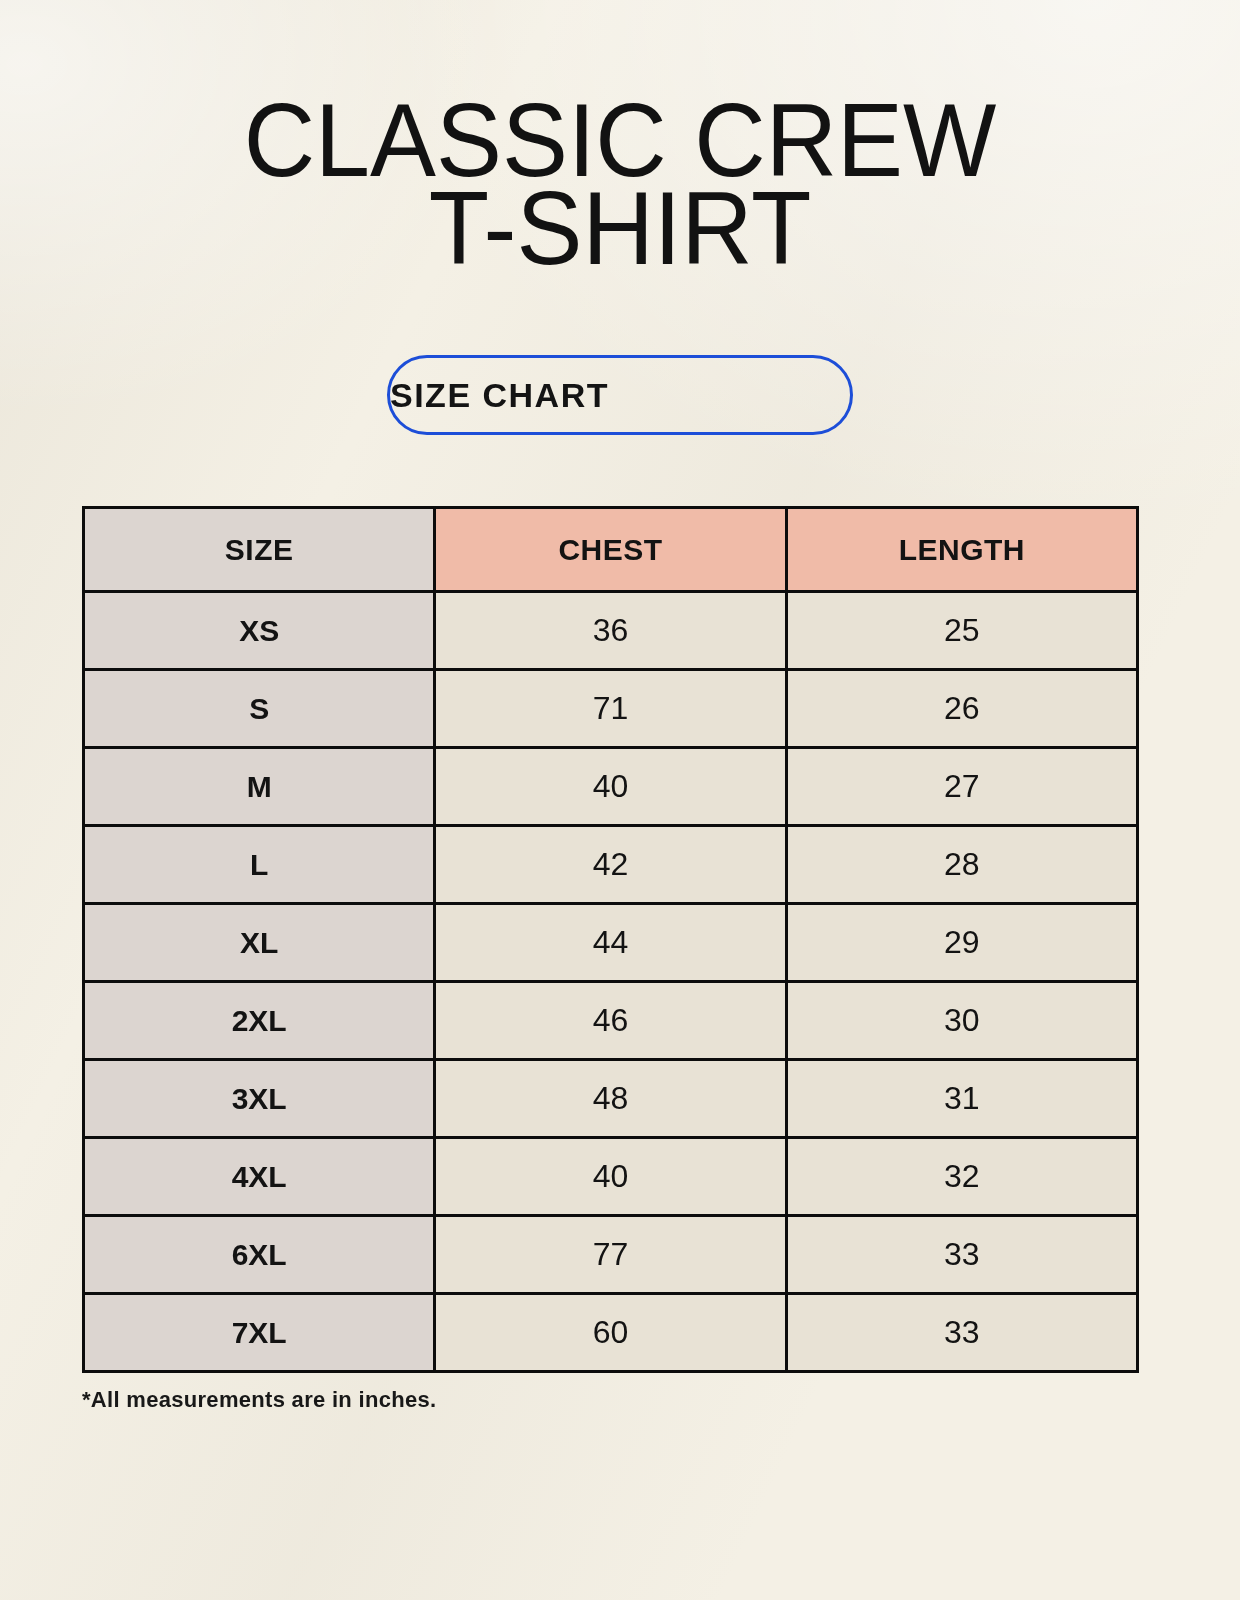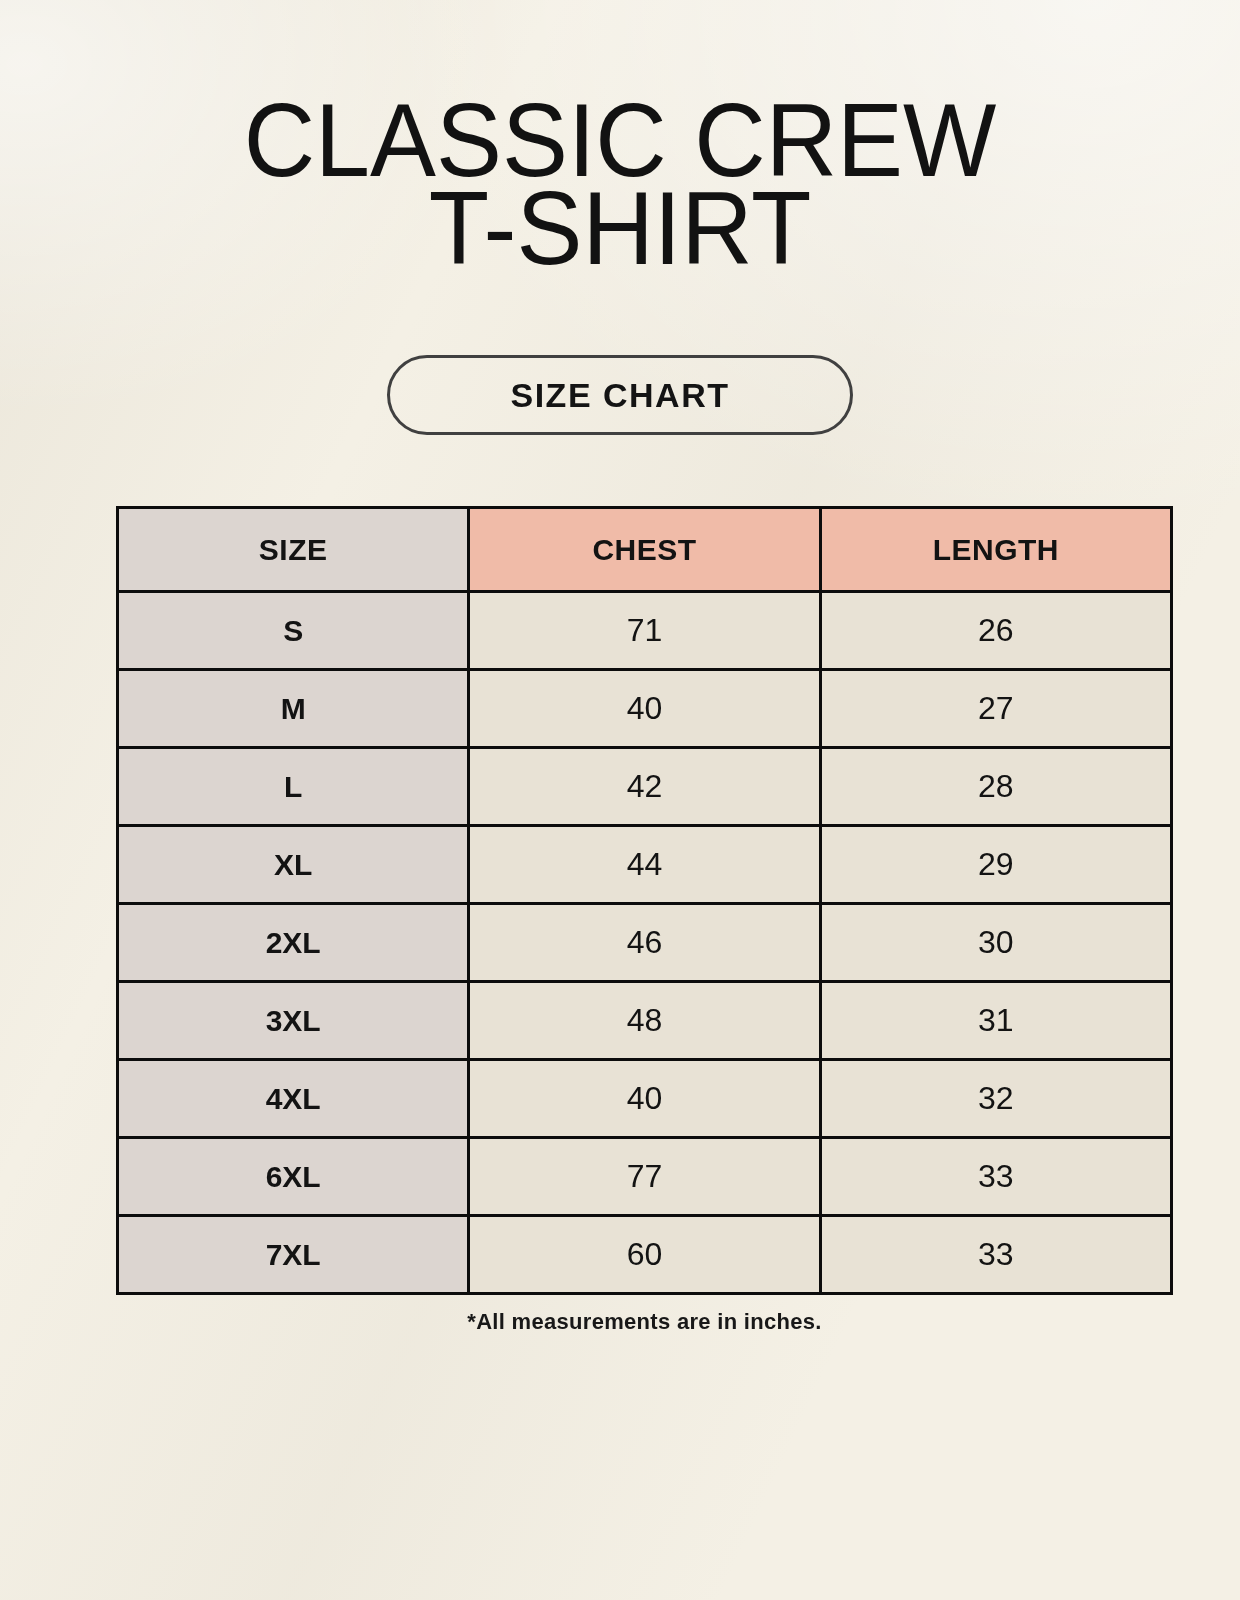--- a/index.html
+++ b/index.html
@@ -36,36 +36,35 @@
     color: #121212;
   }
   .title .line {
     display: block;
   }
   .pill {
     box-sizing: border-box;
     width: 466px;
     height: 80px;
     margin: 82px auto 0 auto;
-    border: 3px solid #404040;
+    border: 3px solid #1d4ed8;
     border-radius: 45px;
     background: transparent;
     display: flex;
     align-items: center;
-    justify-content: center;
   }
   .pill span {
     font-size: 34px;
     font-weight: 700;
     letter-spacing: 1.5px;
     color: #141414;
   }
   .table-wrap {
     position: absolute;
-    left: 116px;
+    left: 82px;
     top: 506px;
     width: 1057px;
   }
   table.size-table {
     border-collapse: collapse;
     table-layout: fixed;
     width: 1057px;
   }
   table.size-table th,
   table.size-table td {
@@ -90,21 +89,21 @@
     font-weight: 400;
     background: var(--cell-bg, #e8e2d5);
   }
   table.size-table td.size-col {
     font-size: 30px;
     font-weight: 700;
     background: var(--size-column-bg, #dcd5d0);
   }
   .footnote {
     margin-top: 14px;
-    text-align: center;
+    text-align: left;
     font-size: 22px;
     font-weight: 700;
     letter-spacing: 0.3px;
     color: #181818;
   }
 </style>
 </head>
 <body>
 
 <div class="page">
@@ -121,20 +120,25 @@
   <div class="table-wrap">
     <table class="size-table">
       <thead>
         <tr>
           <th class="col-size">SIZE</th>
           <th class="col-accent">CHEST</th>
           <th class="col-accent">LENGTH</th>
         </tr>
       </thead>
       <tbody>
+          <tr>
+            <td class="size-col">XS</td>
+            <td>36</td>
+            <td>25</td>
+          </tr>
           <tr>
             <td class="size-col">S</td>
             <td>71</td>
             <td>26</td>
           </tr>
           <tr>
             <td class="size-col">M</td>
             <td>40</td>
             <td>27</td>
           </tr>

